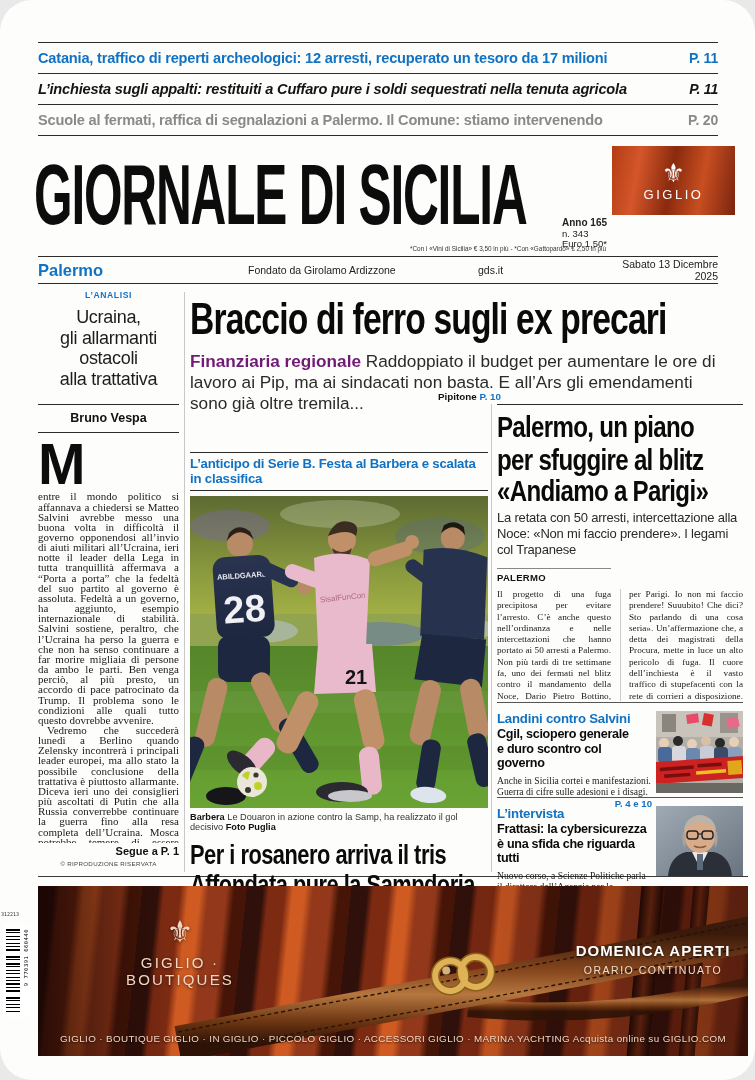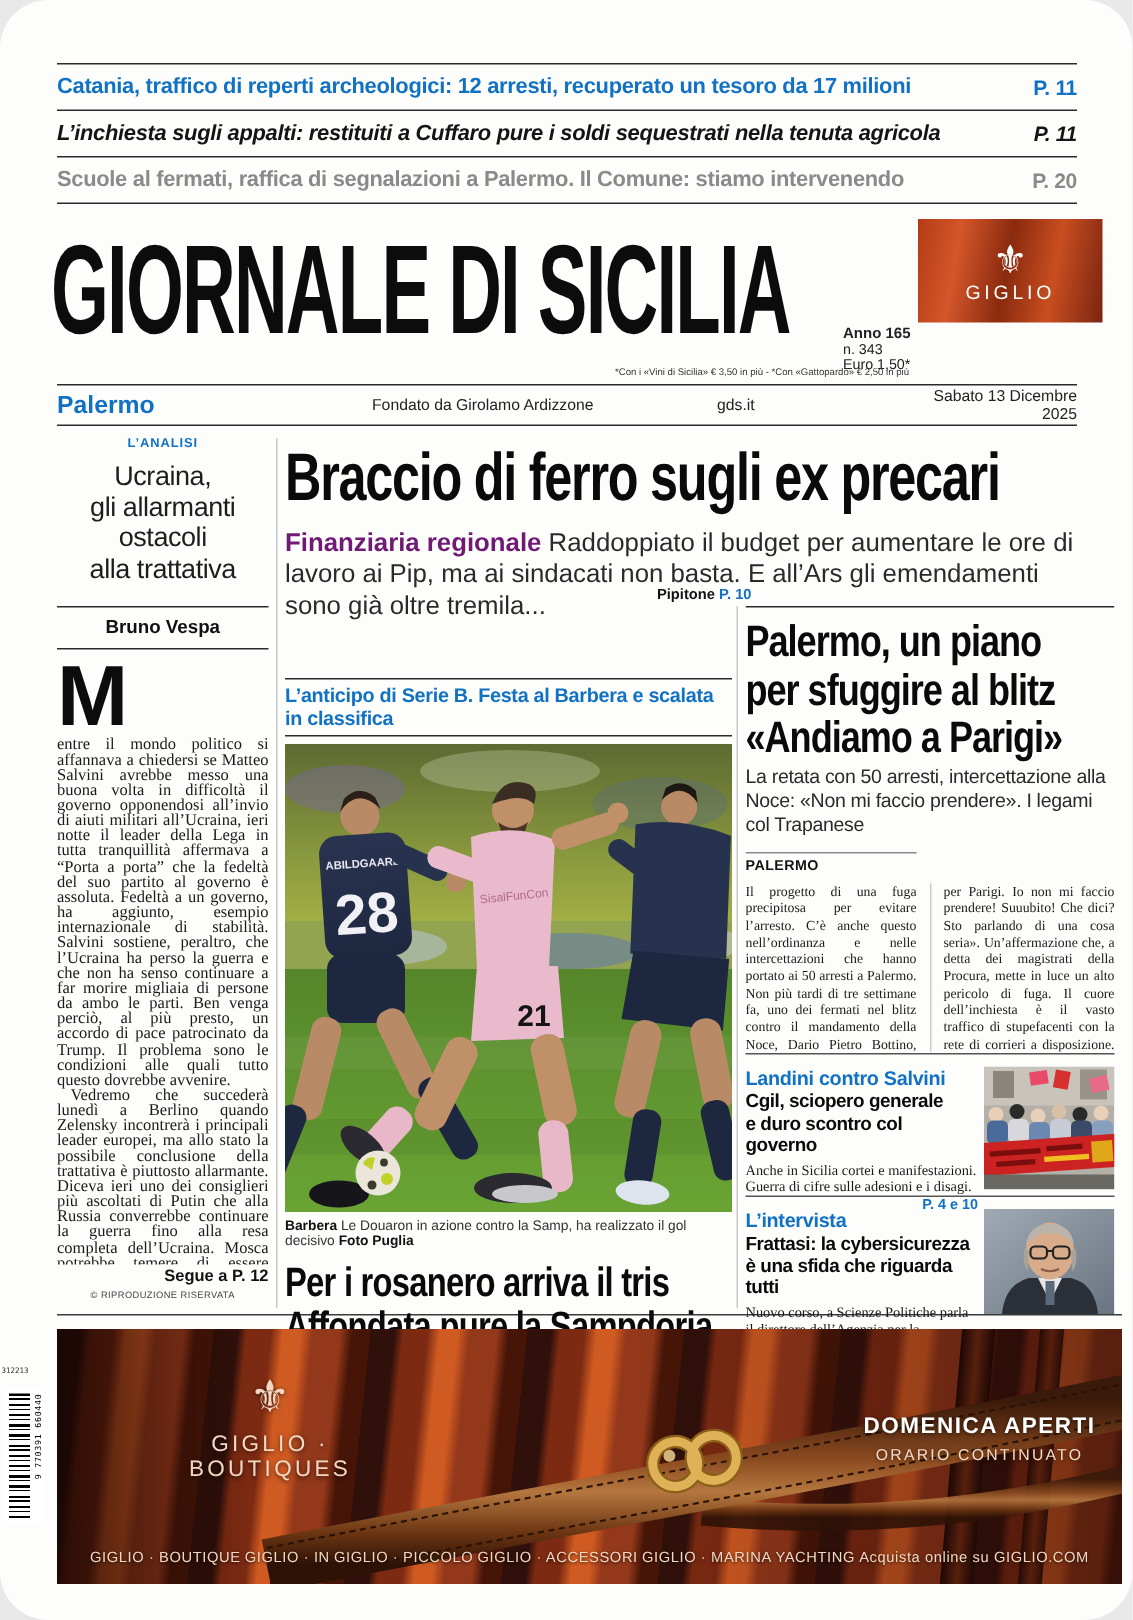--- a/index.html
+++ b/index.html
@@ -192,21 +192,21 @@
 ostacoli
 alla trattativa</div>
     <div class="an-rule"></div>
     <div class="an-byline">Bruno Vespa</div>
     <div class="an-rule2"></div>
     <div class="an-drop">M</div>
     <div class="an-body">
       <p>entre il mondo politico si affannava a chiedersi se Matteo Salvini avrebbe messo una buona volta in difficoltà il governo opponendosi all’invio di aiuti militari all’Ucraina, ieri notte il leader della Lega in tutta tranquillità affermava a “Porta a porta” che la fedeltà del suo partito al governo è assoluta. Fedeltà a un governo, ha aggiunto, esempio internazionale di stabilità. Salvini sostiene, peraltro, che l’Ucraina ha perso la guerra e che non ha senso continuare a far morire migliaia di persone da ambo le parti. Ben venga perciò, al più presto, un accordo di pace patrocinato da Trump. Il problema sono le condizioni alle quali tutto questo dovrebbe avvenire.</p>
       <p>Vedremo che succederà lunedì a Berlino quando Zelensky incontrerà i principali leader europei, ma allo stato la possibile conclusione della trattativa è piuttosto allarmante. Diceva ieri uno dei consiglieri più ascoltati di Putin che alla Russia converrebbe continuare la guerra fino alla resa completa dell’Ucraina. Mosca potrebbe temere di essere isolata dopo la conclusione del conflitto.</p>
     </div>
-    <div class="an-follow">Segue a P. 12</div>
+    <div class="an-follow">Segue a P. 1</div>
     <div class="an-copy">© RIPRODUZIONE RISERVATA</div>
   </div>
 
   <div class="abs main-head">
     <span>Braccio di ferro sugli ex precari</span>
   </div>
   <div class="abs main-deck">
     <span class="kick">Finanziaria regionale</span><span> Raddoppiato il budget per aumentare le ore di lavoro ai Pip, ma ai sindacati non basta. E all’Ars gli emendamenti sono già oltre tremila...</span>
   </div>
   <div class="abs main-byline">

